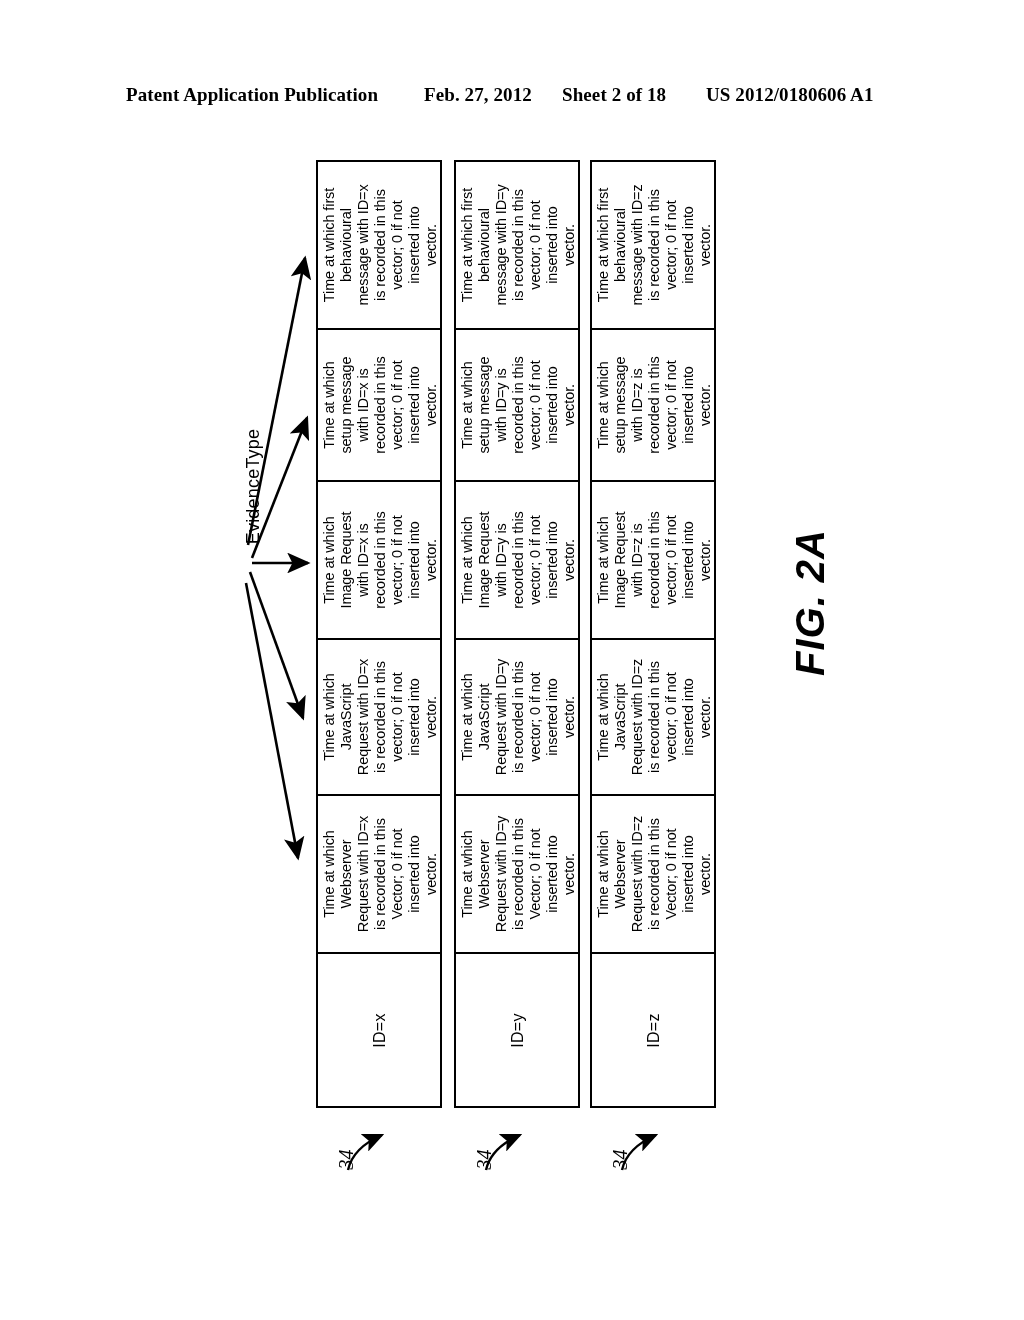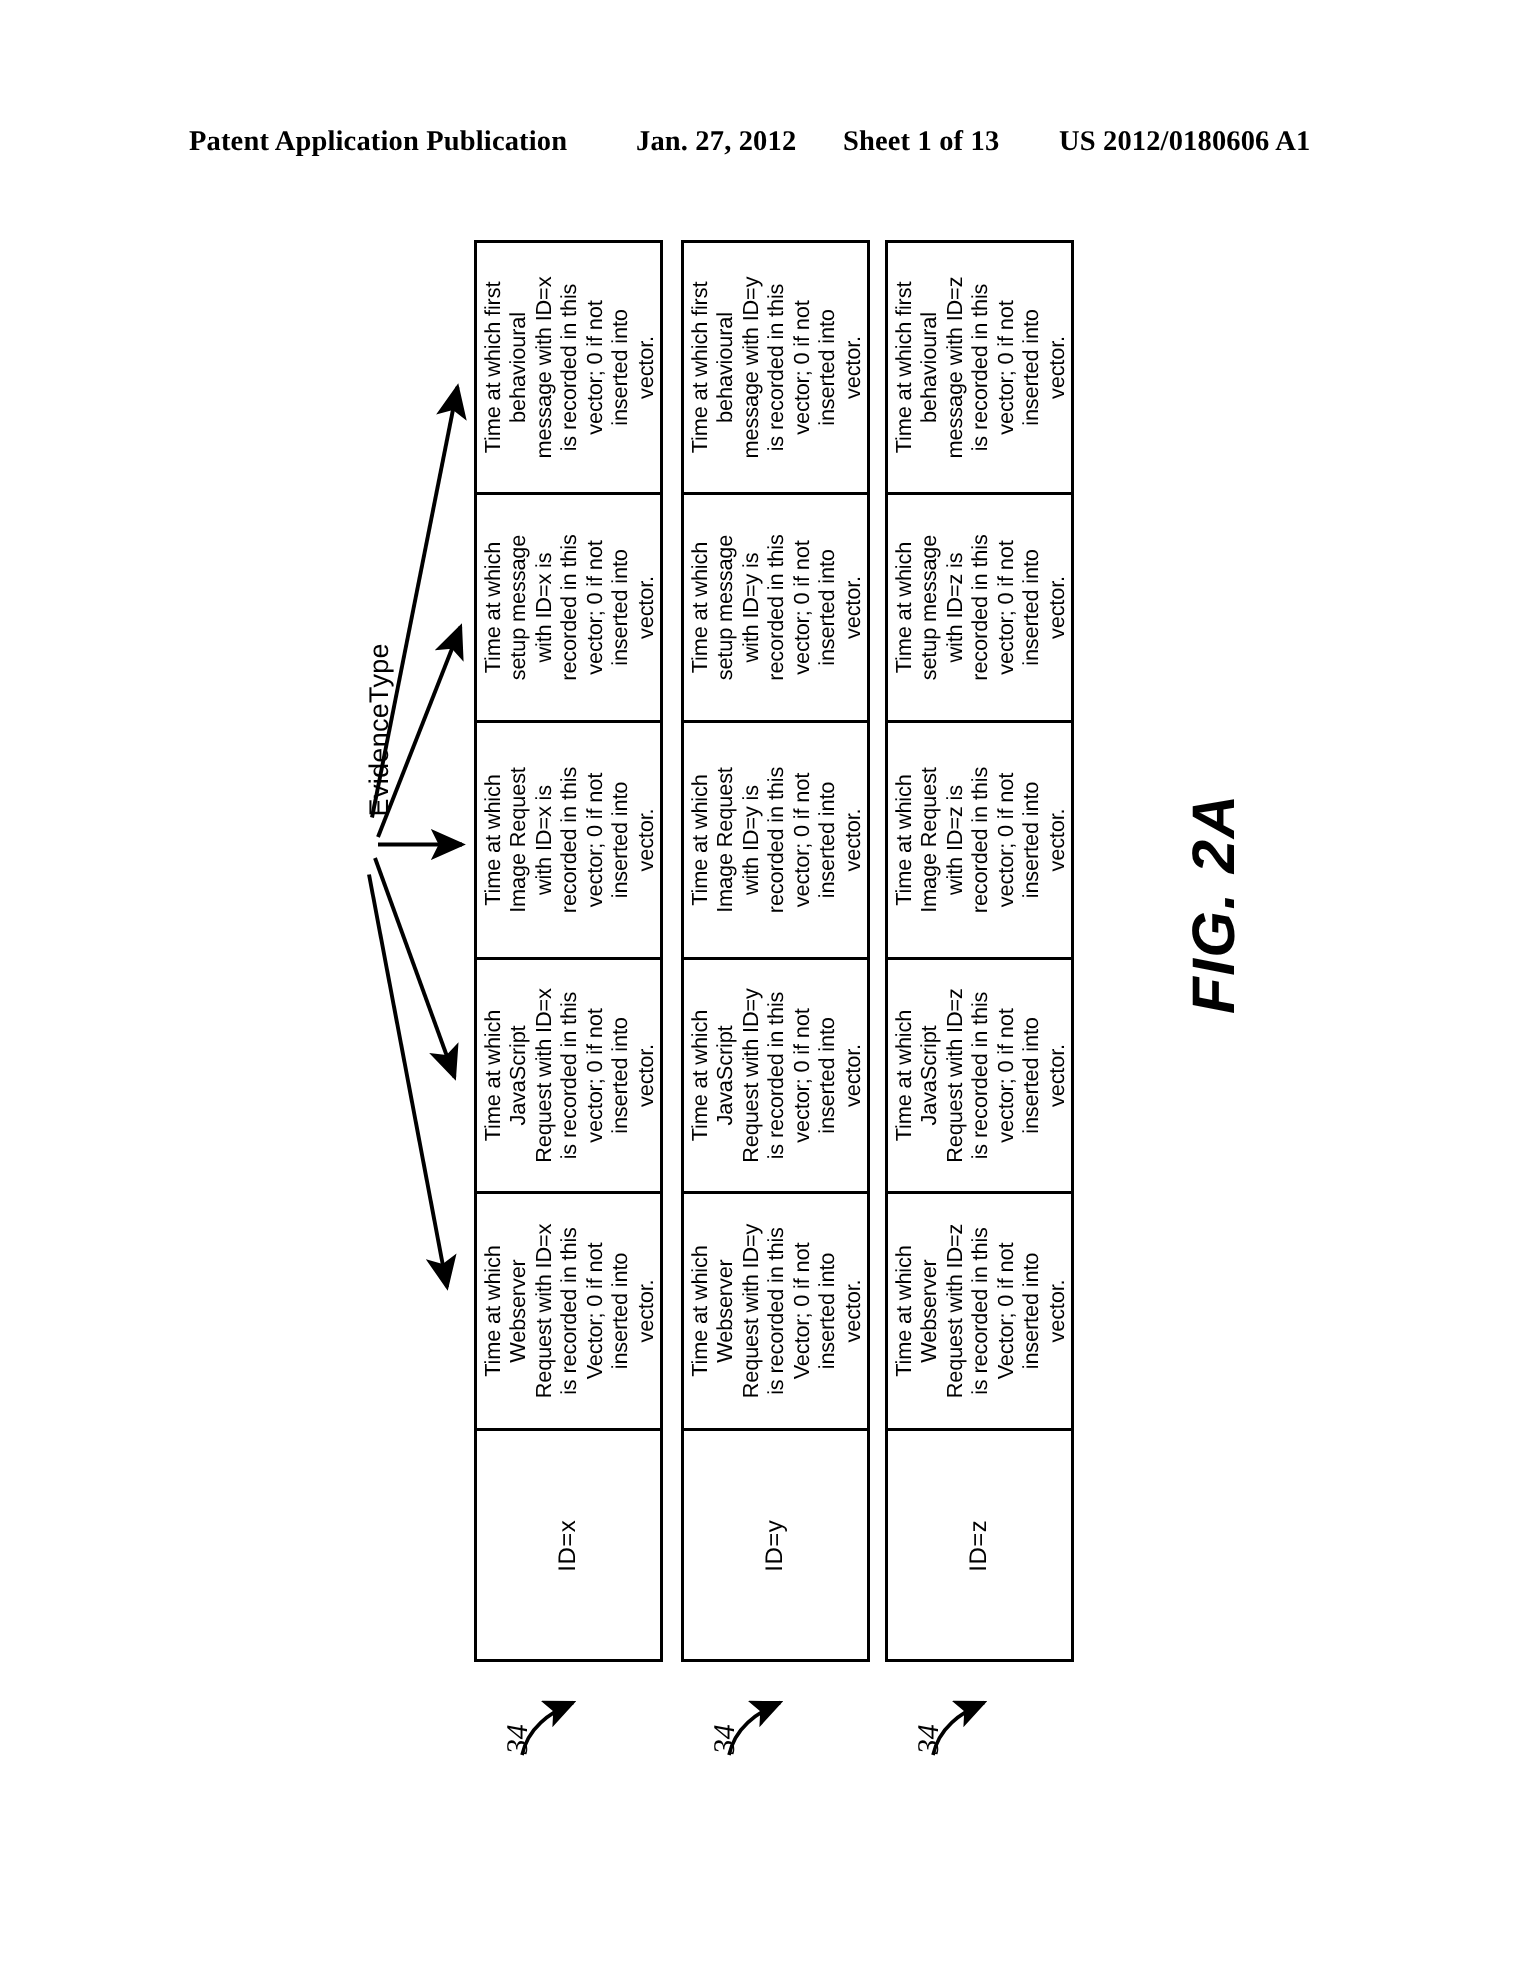--- a/index.html
+++ b/index.html
@@ -161,22 +161,22 @@
     position: absolute;
     left: 0;
     top: 0;
   }
 </style>
 </head>
 <body>
 
 <div id="page-header">
   <span class="hdr-pub">Patent Application Publication</span>
-  <span class="hdr-date">Jan. 27, 2012</span>
-  <span class="hdr-sheet">Sheet 1 of 13</span>
+  <span class="hdr-date">Feb. 27, 2012</span>
+  <span class="hdr-sheet">Sheet 2 of 18</span>
   <span class="hdr-num">US 2012/0180606 A1</span>
 </div>
 
 <div id="figure-area">
 
   <svg id="evidence-arrows" viewBox="0 0 1024 1320" width="1024" height="1320" aria-hidden="true">
     <defs>
       <marker id="arrowhead" markerWidth="9" markerHeight="8" refX="8" refY="4" orient="auto" markerUnits="strokeWidth">
         <path d="M0,0 L9,4 L0,8 L2,4 Z" fill="#000"></path>
       </marker>

